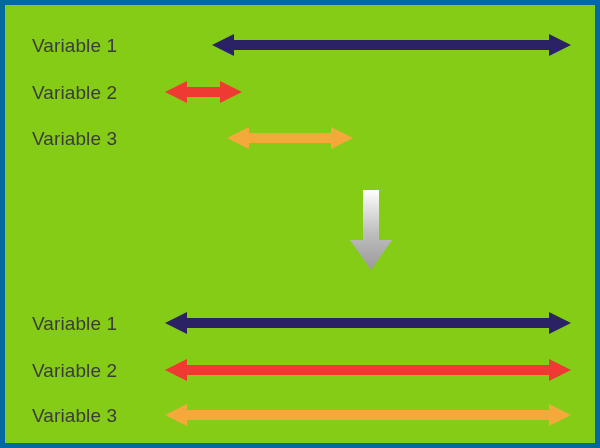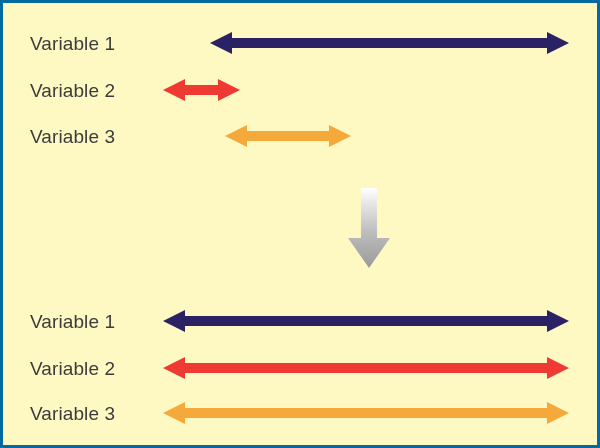--- a/index.html
+++ b/index.html
@@ -4,23 +4,23 @@
 <style>
   html, body {
     margin: 0;
     padding: 0;
     background: #ffffff;
   }
   #canvas {
     position: relative;
     width: 600px;
     height: 448px;
-    background: #fef9c3;
+    background: #84cc16;
     box-sizing: border-box;
-    border: 3px solid #0369a1;
+    border: 5px solid #0369a1;
     overflow: hidden;
     font-family: "Liberation Sans", sans-serif;
   }
   .var-label {
     position: absolute;
     font-family: "Liberation Sans", sans-serif;
     font-size: 19px;
     font-weight: 400;
     color: #3c3c3c;
     letter-spacing: 0.1px;

